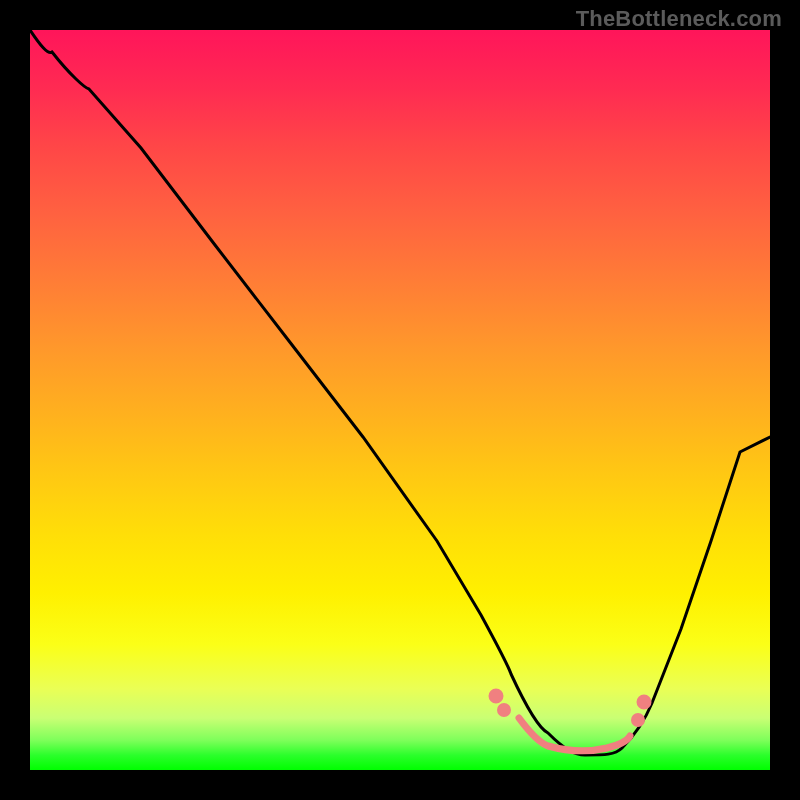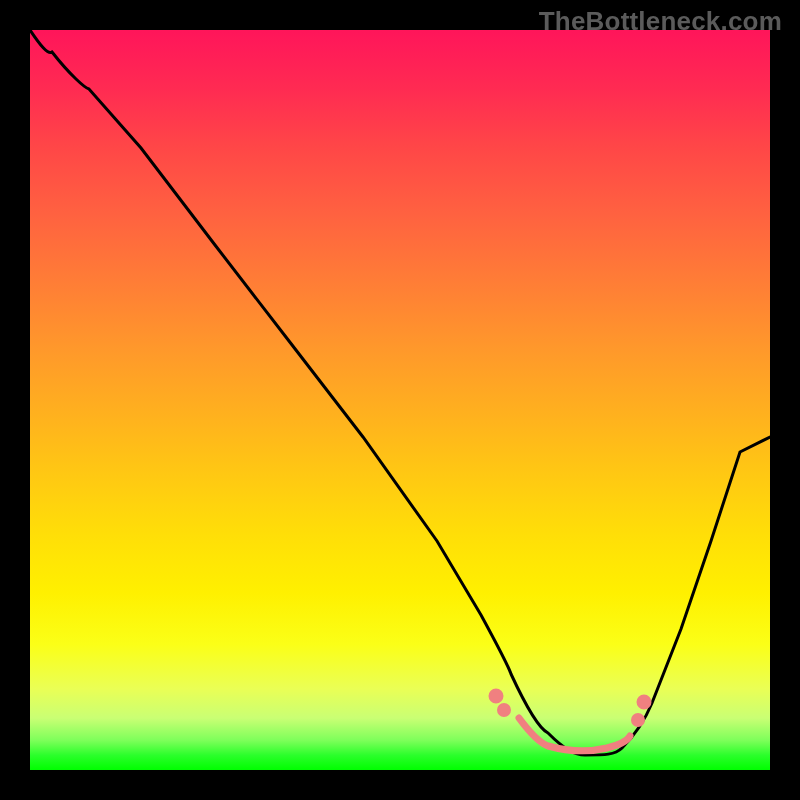--- a/index.html
+++ b/index.html
@@ -52,21 +52,21 @@
     inset: 0;
     width: 100%;
     height: 100%;
   }
   .watermark {
     position: absolute;
     top: 6px;
     right: 18px;
     color: #5b5b5b;
     font-weight: 700;
-    font-size: 26px;
+    font-size: 22px;
     letter-spacing: 0.2px;
   }
 </style>
 </head>
 <body>
 
 <div class="chart-container">
 
   <div class="watermark">TheBottleneck.com</div>
 

